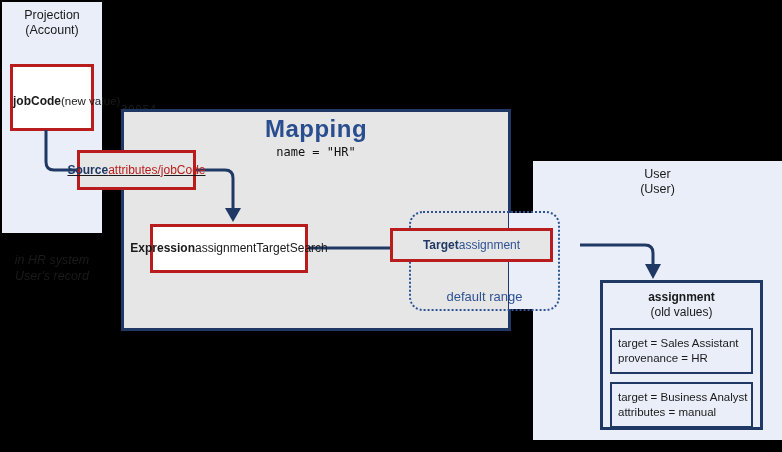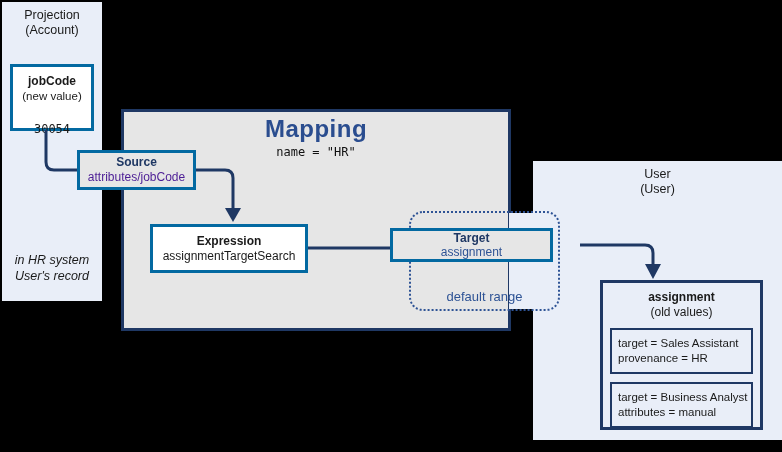--- a/index.html
+++ b/index.html
@@ -8,21 +8,21 @@
     background: #000000;
     font-family: "Liberation Sans", sans-serif;
     color: #1a1a1a;
     position: relative;
     overflow: hidden;
   }
   .abs { position: absolute; }
 
   
   .panel { background: #E9EEF8; }
-  #projection-panel { left: 2px; top: 2px; width: 100px; height: 299px; }
+  #projection-panel { left: 2px; top: 2px; width: 100px; height: 231px; }
   #focus-panel      { left: 533px; top: 161px; width: 249px; height: 279px; }
   .panel-header {
     padding-top: 6px;
     text-align: center;
     font-size: 12.5px;
     line-height: 15px;
     white-space: nowrap;
   }
 
   
@@ -42,23 +42,23 @@
   #mapping-subtitle {
     text-align: center;
     margin-top: 2px;
     font-family: "DejaVu Sans Mono", monospace;
     font-size: 12px;
     color: #111111;
   }
 
   
   .node {
-    border: 3px solid #0369a1;
+    border: 3px solid #b91c1c;
     display: flex;
-    flex-direction: column;
+    flex-direction: row;
     align-items: center;
     justify-content: center;
     text-align: center;
     line-height: 15px;
     font-size: 12px;
     white-space: nowrap;
   }
   .node .title { font-weight: bold; }
 
   #jobcode-box {
@@ -69,23 +69,24 @@
   }
   #jobcode-box .qualifier { font-size: 11.5px; }
   #jobcode-box .value {
     font-family: "DejaVu Sans Mono", monospace;
     margin-top: 18px;
   }
 
   #source-box {
     left: 77px; top: 150px; width: 119px; height: 40px;
     background: #E6E6E6;
+    text-decoration: underline;
   }
   #source-box .title { color: #1F3864; }
-  #source-box .value { color: #4c1d95; }
+  #source-box .value { color: #b91c1c; }
 
   #expression-box {
     left: 150px; top: 224px; width: 158px; height: 49px;
     background: #FFFFFF;
   }
 
   #target-box {
     left: 390px; top: 228px; width: 163px; height: 34px;
     background: #E6E6E6;
     line-height: 14px;

